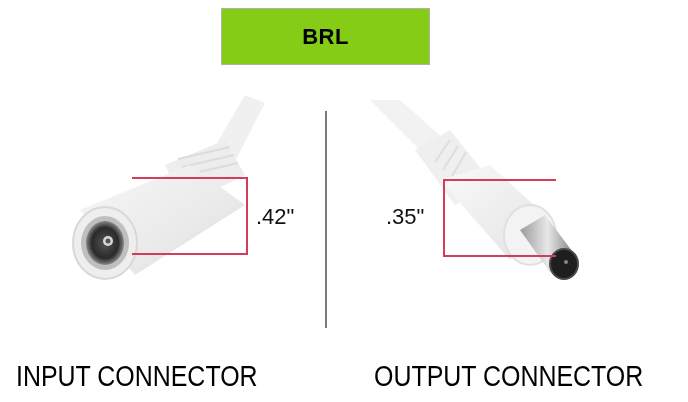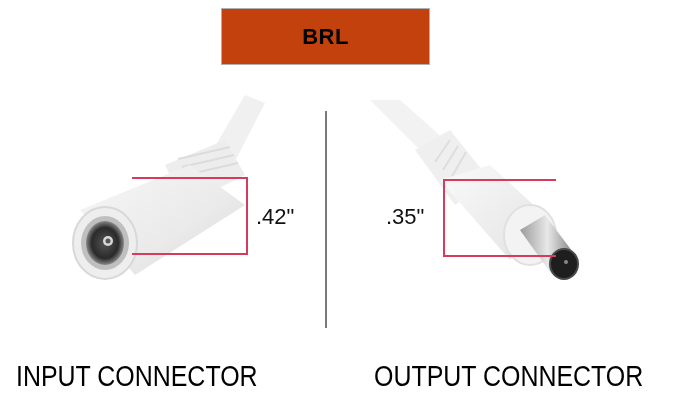--- a/index.html
+++ b/index.html
@@ -1,17 +1,17 @@
 <!DOCTYPE html>
 <html><head>
 <meta charset="utf-8">
 <style>
   html, body { margin:0; padding:0; background:#ffffff; }
   body { width:688px; height:402px; position:relative; overflow:hidden; font-family:"Liberation Sans", sans-serif; }
-  .title-box { position:absolute; left:221px; top:8px; width:209px; height:57px; background:#c2410c; border:1px solid #b0b0b0; box-sizing:border-box; display:flex; align-items:center; justify-content:center; }
+  .title-box { position:absolute; left:221px; top:8px; width:209px; height:57px; background:#84cc16; border:1px solid #b0b0b0; box-sizing:border-box; display:flex; align-items:center; justify-content:center; }
   .title-box span { font-family:"Liberation Sans", sans-serif; font-weight:bold; font-size:22px; color:#000; letter-spacing:0.5px; }
   .divider { position:absolute; left:325px; top:111px; width:2px; height:217px; background:#7a7a7a; }
   .photo { position:absolute; }
   .dim { position:absolute; border-color:#d63a5c; border-style:solid; }
   .dim-label { position:absolute; font-family:"Liberation Sans", sans-serif; font-size:22px; color:#111; }
   .caption { position:absolute; top:360px; font-family:"Liberation Sans", sans-serif; font-size:29px; color:#000; transform:scaleX(0.86); transform-origin:left top; white-space:nowrap; }
 </style>
 </head>
 <body>
 

